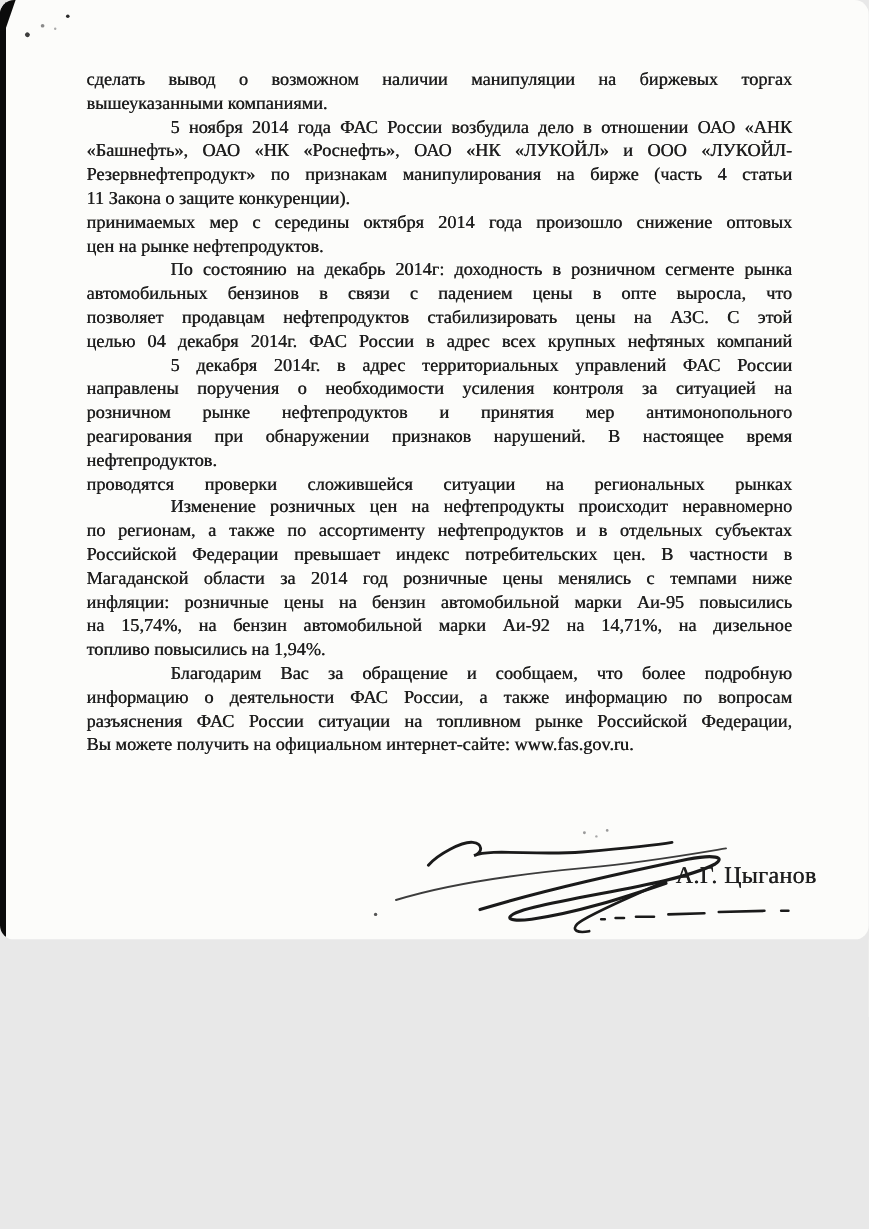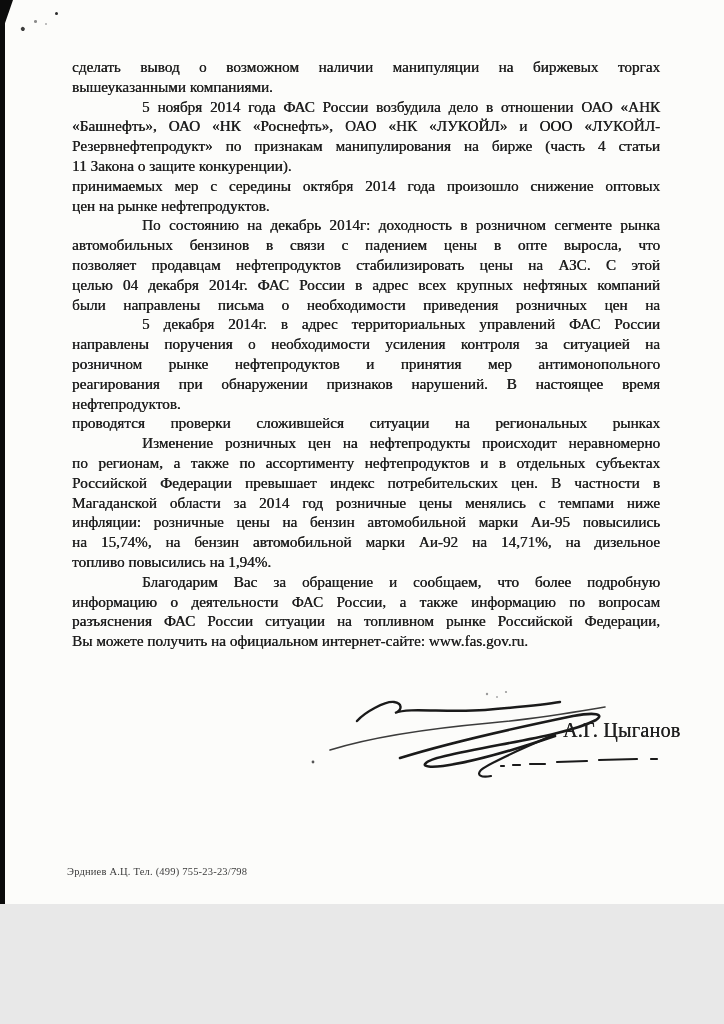--- a/index.html
+++ b/index.html
@@ -1,20 +1,21 @@
 <!DOCTYPE html>
 <html><head>
 <meta charset="utf-8">
 <style>
   html,body{margin:0;padding:0;background:#e8e8e8;}
   .page{
-    position:relative;width:724px;height:904px;overflow:hidden;
+    position:relative;width:724px;height:783px;overflow:hidden;
     background:#fcfcfa;
     font-family:"Liberation Serif","DejaVu Serif",serif;
     color:#1f1f1f;
+    border-radius:12px;
   }
   
   .edge-left{position:absolute;left:0;top:0;width:5px;height:1008px;background:#0b0b0b;}
   .edge-left-blob{position:absolute;left:0;top:986px;width:8px;height:22px;background:#111;border-radius:0 3px 3px 0;}
   .edge-bottom{position:absolute;left:0;top:1009px;width:724px;height:15px;background:#0a0a0a;}
   .corner-tl{position:absolute;left:0;top:0;}
   .smudge{position:absolute;filter:blur(0.7px);}
   .speck{position:absolute;border-radius:50%;}
   
   .content{
@@ -78,21 +79,20 @@
       </div>
       <div class="para">
         <div class="line just">принимаемых мер с середины октября 2014 года произошло снижение оптовых</div>
         <div class="line">цен на рынке нефтепродуктов.</div>
       </div>
       <div class="para">
         <div class="line just ind">По состоянию на декабрь 2014г: доходность в розничном сегменте рынка</div>
         <div class="line just">автомобильных бензинов в связи с падением цены в опте выросла, что</div>
         <div class="line just">позволяет продавцам нефтепродуктов стабилизировать цены на АЗС. С этой</div>
         <div class="line just">целью 04 декабря 2014г. ФАС России в адрес всех крупных нефтяных компаний</div>
-        <div class="line just">были направлены письма о необходимости приведения розничных цен на</div>
       </div>
       <div class="para">
         <div class="line just ind">5 декабря 2014г. в адрес территориальных управлений ФАС России</div>
         <div class="line just">направлены поручения о необходимости усиления контроля за ситуацией на</div>
         <div class="line just">розничном рынке нефтепродуктов и принятия мер антимонопольного</div>
         <div class="line just">реагирования при обнаружении признаков нарушений. В настоящее время</div>
         <div class="line">нефтепродуктов.</div>
         <div class="line just">проводятся проверки сложившейся ситуации на региональных рынках</div>
       </div>
       <div class="para">

